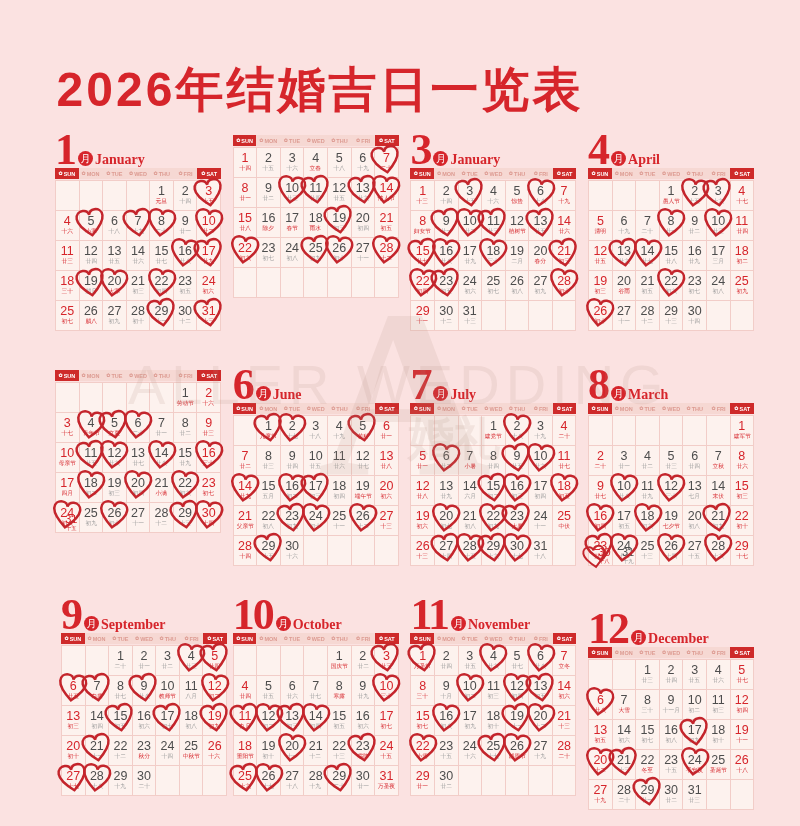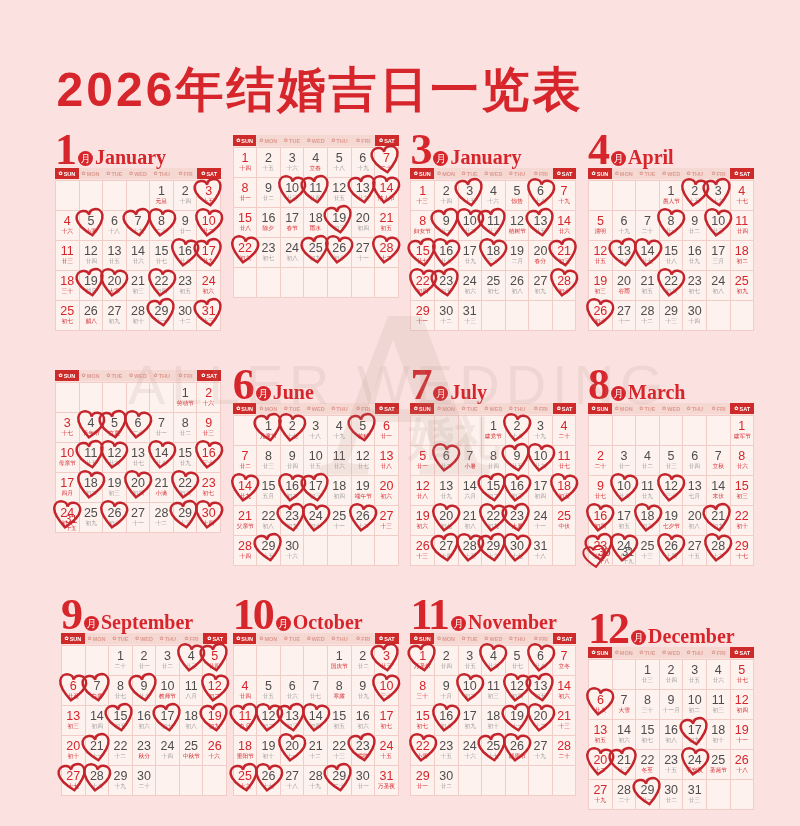--- a/index.html
+++ b/index.html
@@ -16,21 +16,21 @@
   .wm{position:absolute;color:rgba(175,140,130,0.14);pointer-events:none;z-index:5;}
   .wm-a{left:318px;top:255px;font-size:240px;font-weight:bold;font-family:"Liberation Serif",serif;}
   .wm-text{left:128px;top:352px;width:560px;font-size:56px;letter-spacing:6px;white-space:nowrap;}
   .wm-cn{left:408px;top:408px;font-size:46px;font-weight:bold;}
   
   .month{position:absolute;width:166px;}
   .m-head{height:33px;white-space:nowrap;position:relative;}
   .m-num{font-family:"Liberation Serif",serif;font-weight:bold;font-size:44px;color:#d6252b;line-height:33px;letter-spacing:-2px;}
   .m-badge{display:inline-block;width:15px;height:15px;border-radius:50%;background:#d6252b;color:#fff;
     font-size:10px;line-height:15px;text-align:center;margin:0 2px 0 3px;vertical-align:2px;}
-  .m-name{font-family:"Liberation Serif",serif;font-weight:bold;font-size:20px;color:#d6252b;}
+  .m-name{font-family:"Liberation Serif",serif;font-weight:bold;font-size:14px;color:#d6252b;}
   .wk-bar{display:grid;grid-template-columns:repeat(7,1fr);height:11px;margin-top:2px;}
   .wk{font-size:5.5px;font-weight:bold;display:flex;align-items:center;justify-content:center;gap:1px;
     color:#dd9b92;background:#f6d8d3;overflow:hidden;}
   .wk.end{background:#ce2a2a;color:#fff;}
   .wk i{font-style:normal;font-size:5px;line-height:1;}
   .m-grid{display:grid;grid-template-columns:repeat(7,1fr);grid-auto-rows:30px;margin-top:1px;
     border-left:1px solid #f2cdc8;border-top:1px solid #f2cdc8;}
   .cell{background:#fdf2ee;border-right:1px solid #f2cdc8;border-bottom:1px solid #f2cdc8;
     position:relative;text-align:center;}
   .day-num{display:block;font-size:12.5px;color:#4d4d4d;line-height:14px;margin-top:3px;}

